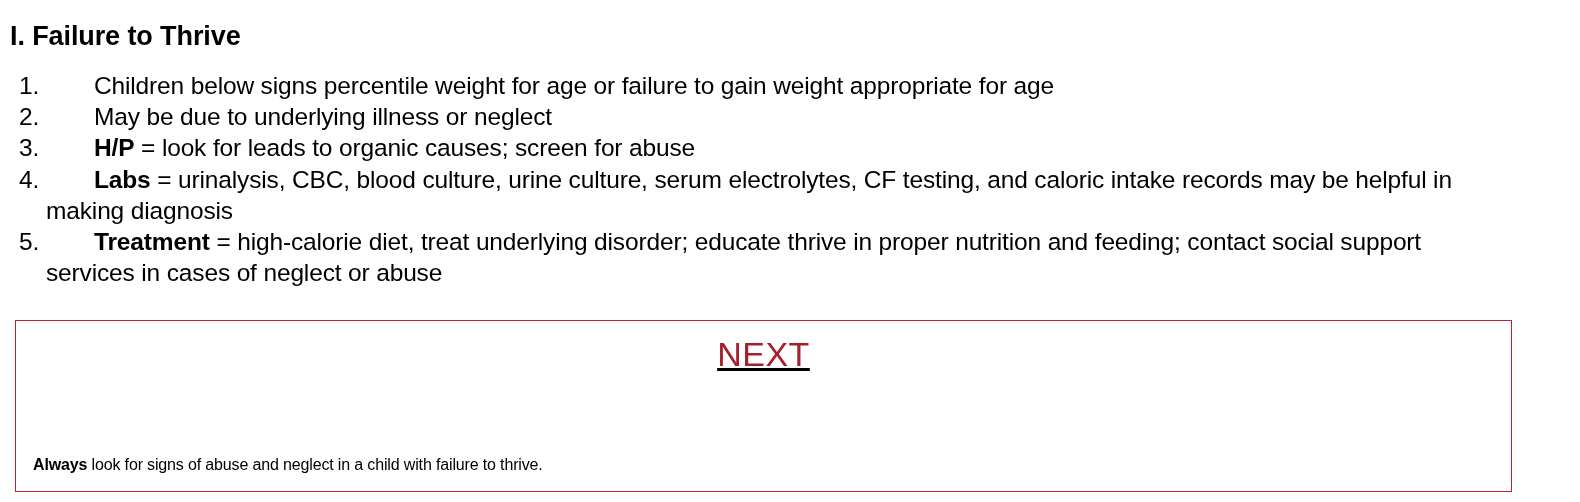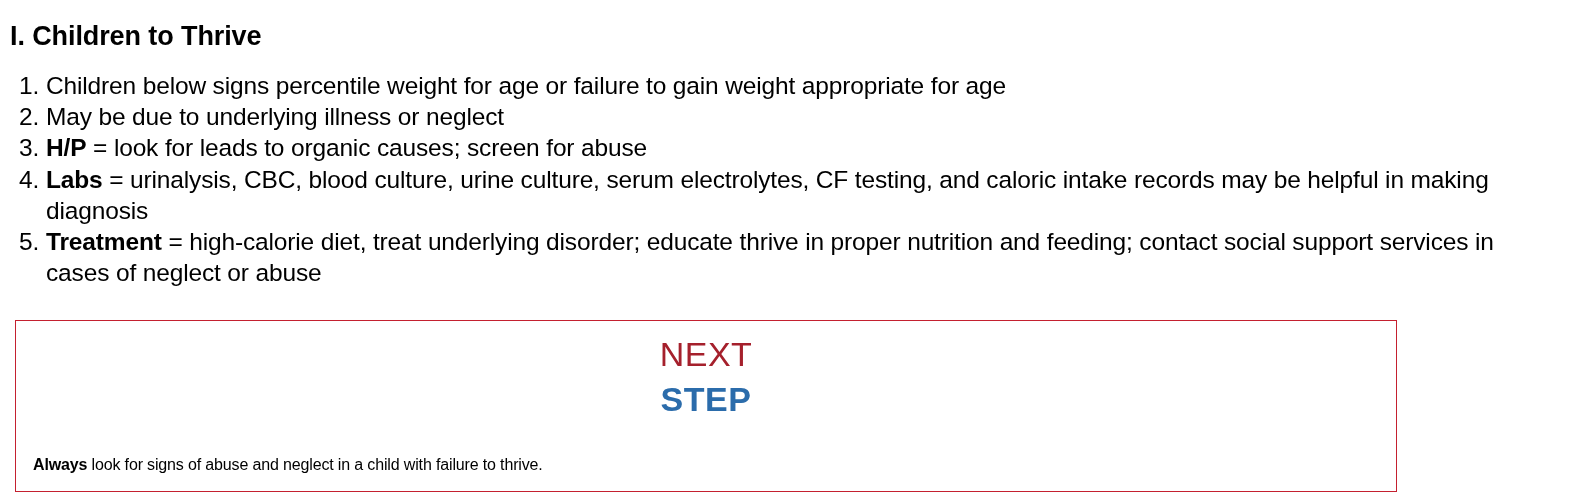--- a/index.html
+++ b/index.html
@@ -60,32 +60,34 @@
     width: 30px;
     text-align: left;
     font-size: 24.5px;
     line-height: 31.2px;
   }
   .outline-text {
     display: block;
   }
   .outline-text b {
     font-weight: bold;
+    margin-left: 48px;
   }
 
   
   .nextstep-box {
     position: absolute;
     left: 15px;
     top: 320px;
-    width: 1382px;
+    width: 1497px;
     height: 172px;
     box-sizing: border-box;
     border: 1.5px solid #c4202f;
     background: #ffffff;
+    text-decoration: underline;
   }
   .nextstep-heading {
     text-align: center;
     padding-top: 12px;
   }
   .nextstep-line1 {
     font-size: 34px;
     line-height: 43px;
     color: #a5202c;
     font-weight: normal;
@@ -109,21 +111,21 @@
   }
   .nextstep-body b {
     font-weight: bold;
   }
 </style>
 </head>
 <body>
 
 <div class="page">
 
-  <div class="section-title">I. Children to Thrive</div>
+  <div class="section-title">I. Failure to Thrive</div>
 
   <ol class="outline-list">
 
     <li class="outline-item">
       <span class="outline-num">1.</span>
       <span class="outline-text"><b></b><span>Children below signs percentile weight for age or failure to gain weight appropriate for age</span></span>
     </li>
 
     <li class="outline-item">
       <span class="outline-num">2.</span>
@@ -143,18 +145,17 @@
     <li class="outline-item">
       <span class="outline-num">5.</span>
       <span class="outline-text"><b>Treatment</b><span> = high-calorie diet, treat underlying disorder; educate thrive in proper nutrition and feeding; contact social support services in cases of neglect or abuse</span></span>
     </li>
 
   </ol>
 
   <div class="nextstep-box">
     <div class="nextstep-heading">
       <div class="nextstep-line1">NEXT</div>
-      <div class="nextstep-line2">STEP</div>
     </div>
     <div class="nextstep-body"><b>Always</b><span> look for signs of abuse and neglect in a child with failure to thrive.</span></div>
   </div>
 
 </div>
 
 </body></html>

